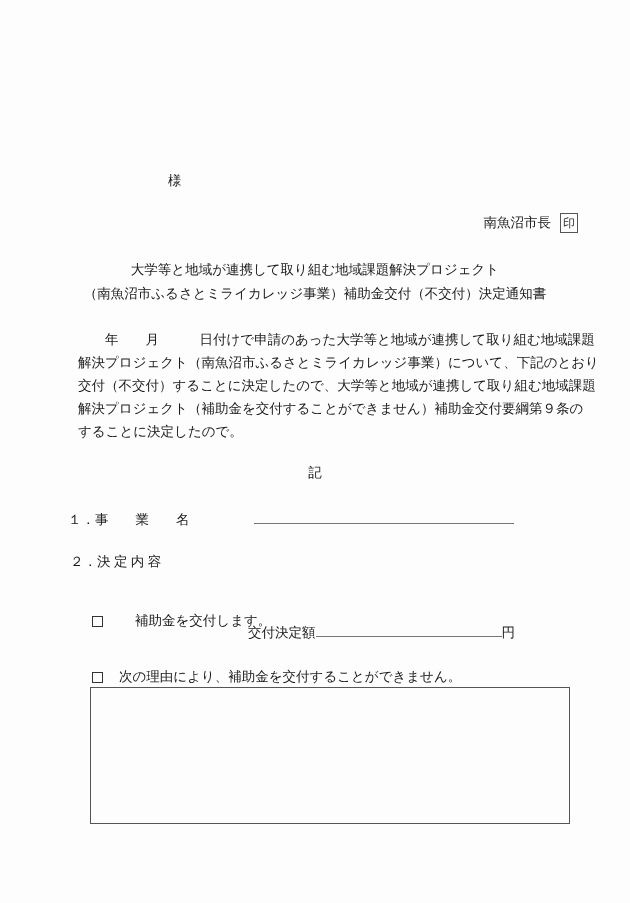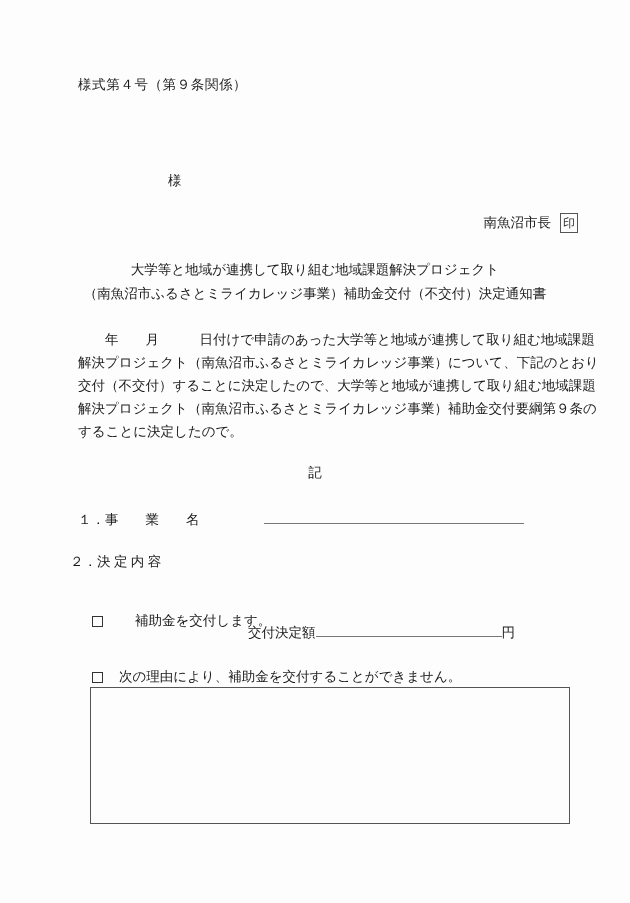--- a/index.html
+++ b/index.html
@@ -105,21 +105,21 @@
     left: 0;
     top: 464px;
     width: 630px;
     text-align: center;
     font-size: 13.5px;
   }
 
   
   .item-1 {
     position: absolute;
-    left: 78px;
+    left: 68px;
     top: 510px;
     font-size: 13.5px;
     display: flex;
     align-items: baseline;
     white-space: pre;
     gap: 32px;
   }
   .blank-rule {
     display: inline-block;
     width: 260px;
@@ -183,40 +183,39 @@
     border: 1px solid #555;
     box-sizing: border-box;
     background: #fdfdfd;
   }
 </style>
 </head>
 <body>
 
 <div class="page">
 
-  <div class="form-no">様式第４号（第９条関係）</div>
 
 
   <div class="addressee">様</div>
 
   <div class="issuer">
     <span class="issuer-name">南魚沼市長</span>
     <span class="seal-box">印</span>
   </div>
 
   <div class="title-block">
     <div class="title-line">大学等と地域が連携して取り組む地域課題解決プロジェクト</div>
     <div class="title-line">（南魚沼市ふるさとミライカレッジ事業）補助金交付（不交付）決定通知書</div>
   </div>
 
   <div class="body-text">
     <div class="body-line">　　年　　月　　　日付けで申請のあった大学等と地域が連携して取り組む地域課題</div>
     <div class="body-line">解決プロジェクト（南魚沼市ふるさとミライカレッジ事業）について、下記のとおり</div>
     <div class="body-line">交付（不交付）することに決定したので、大学等と地域が連携して取り組む地域課題</div>
-    <div class="body-line">解決プロジェクト（南魚沼市ふるさとミライカレッジ事業）補助金交付要綱第９条の</div>
+    <div class="body-line">解決プロジェクト（補助金を交付することができません）補助金交付要綱第９条の</div>
     <div class="body-line">することに決定したので。</div>
   </div>
 
   <div class="ki">記</div>
 
   <div class="item-1">
     <span>１．事　　業　　名</span>
     <span class="blank-rule"></span>
   </div>
 

